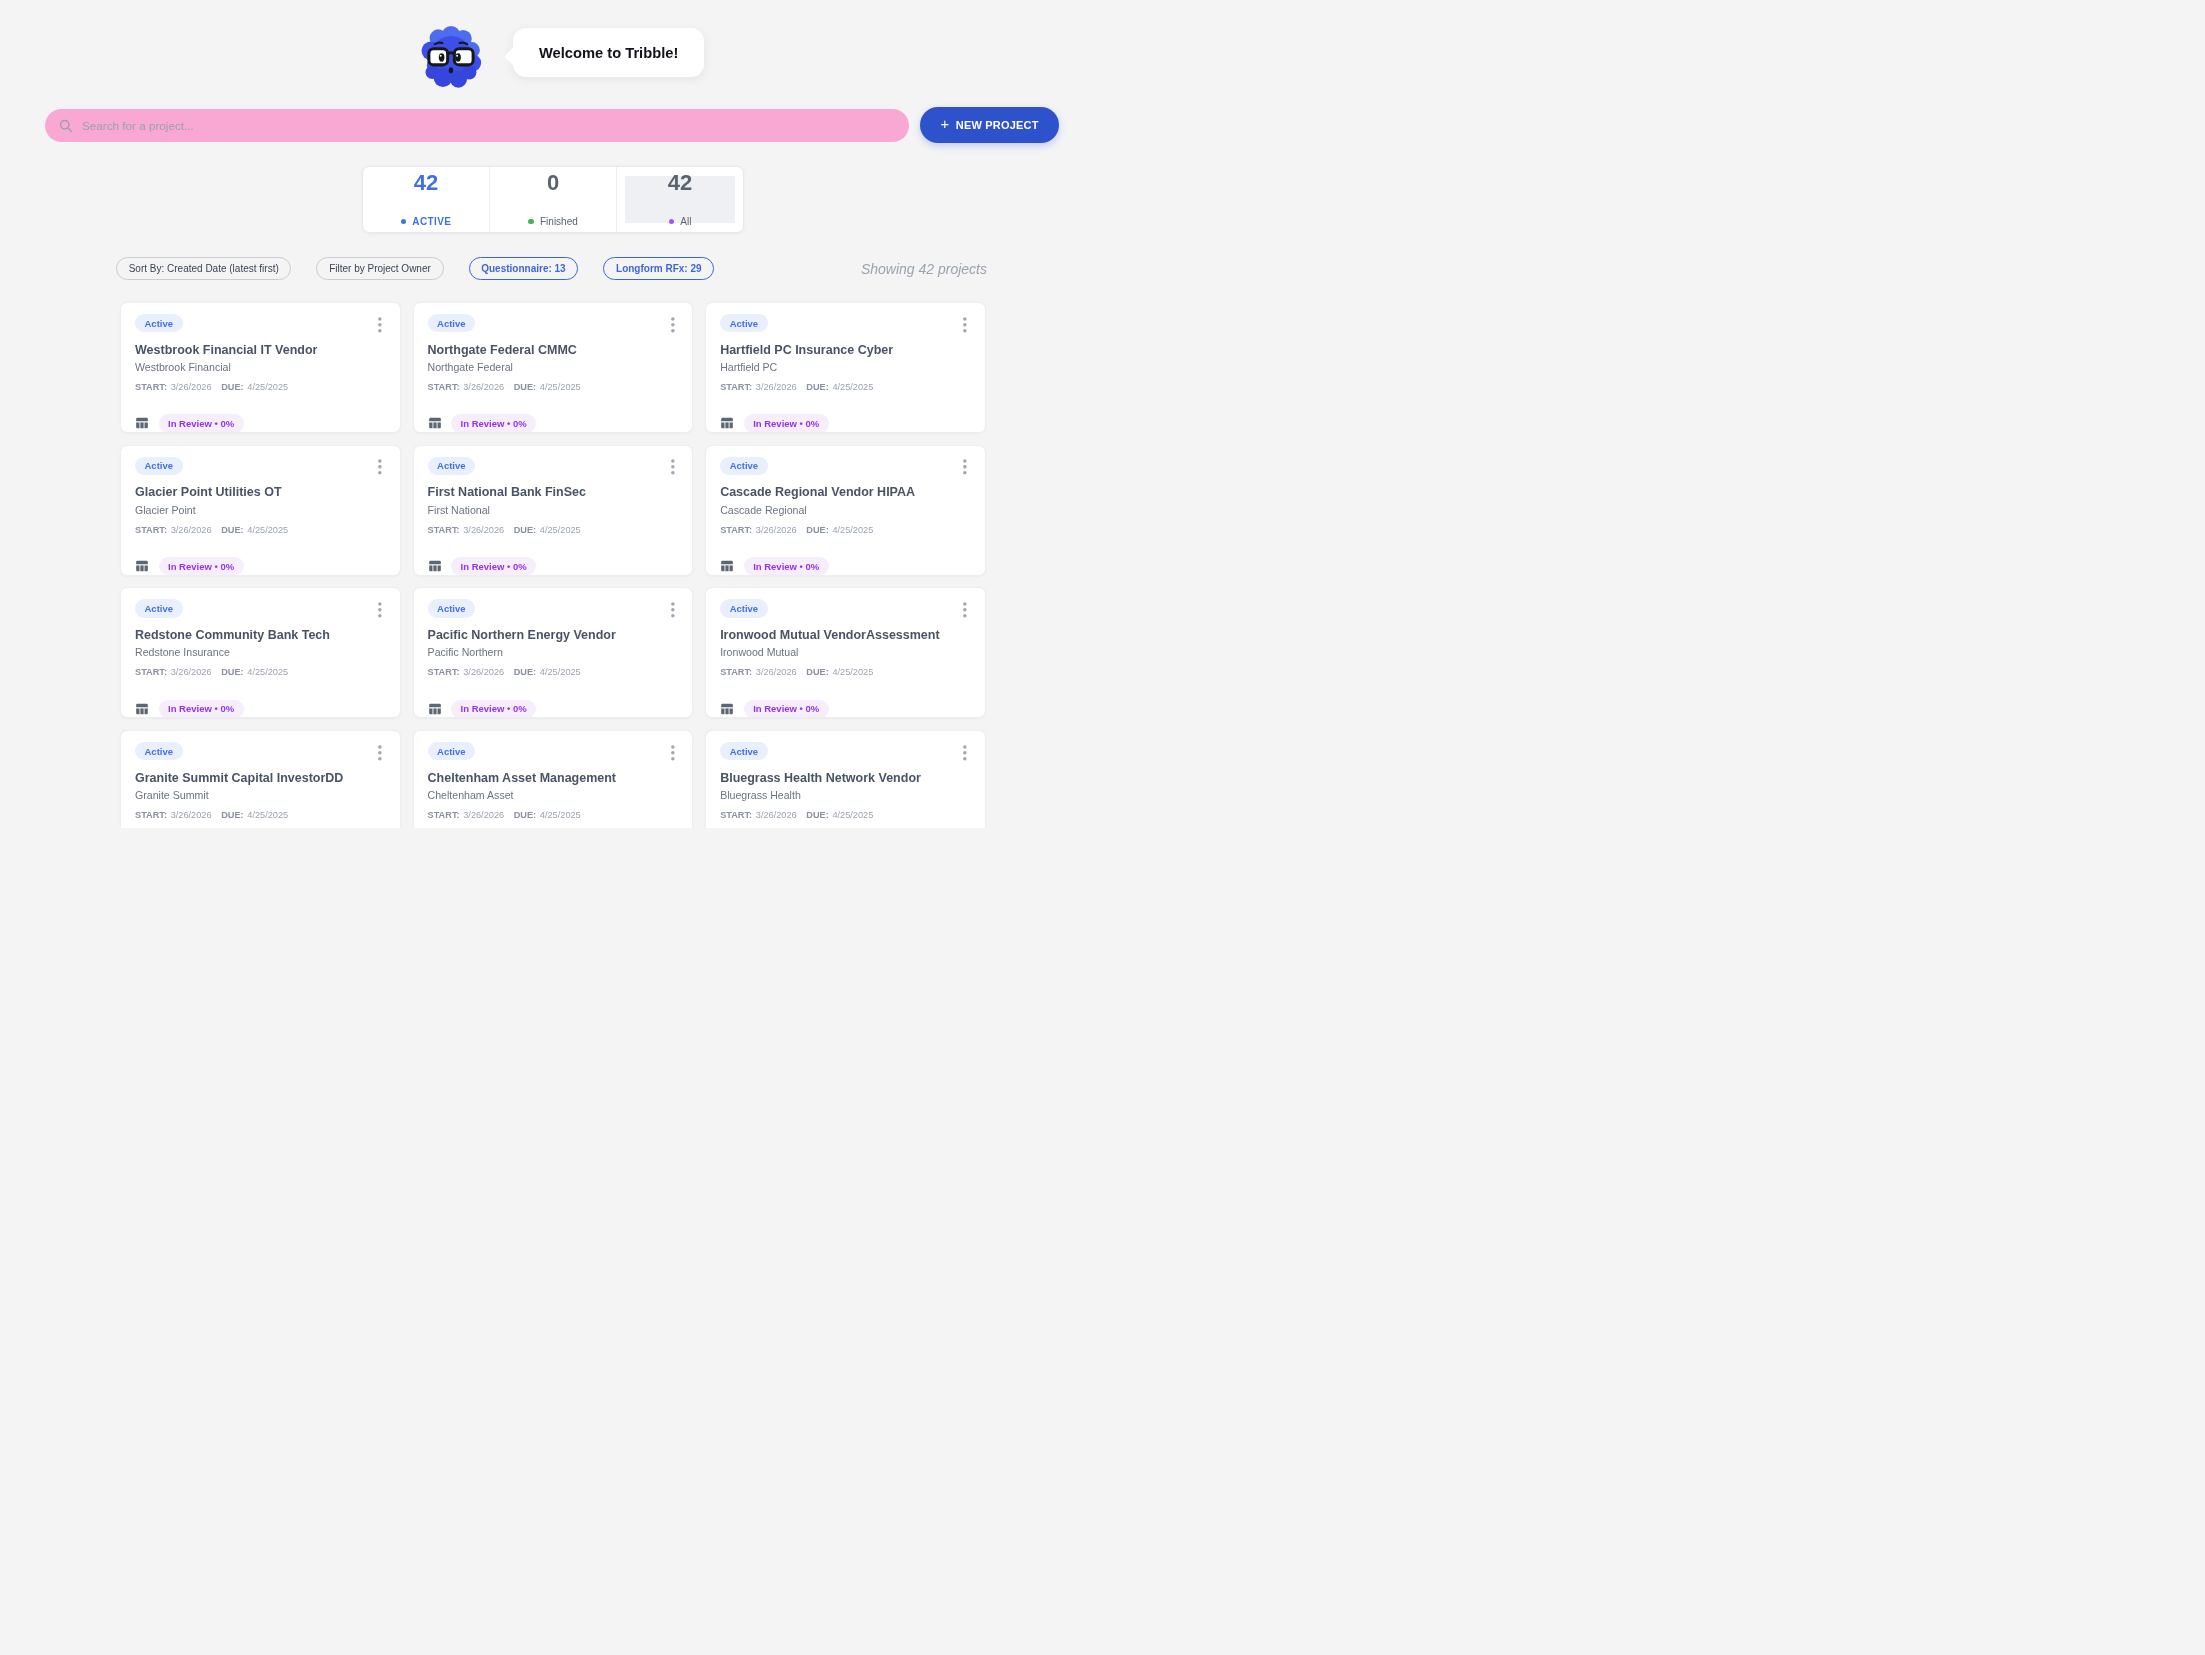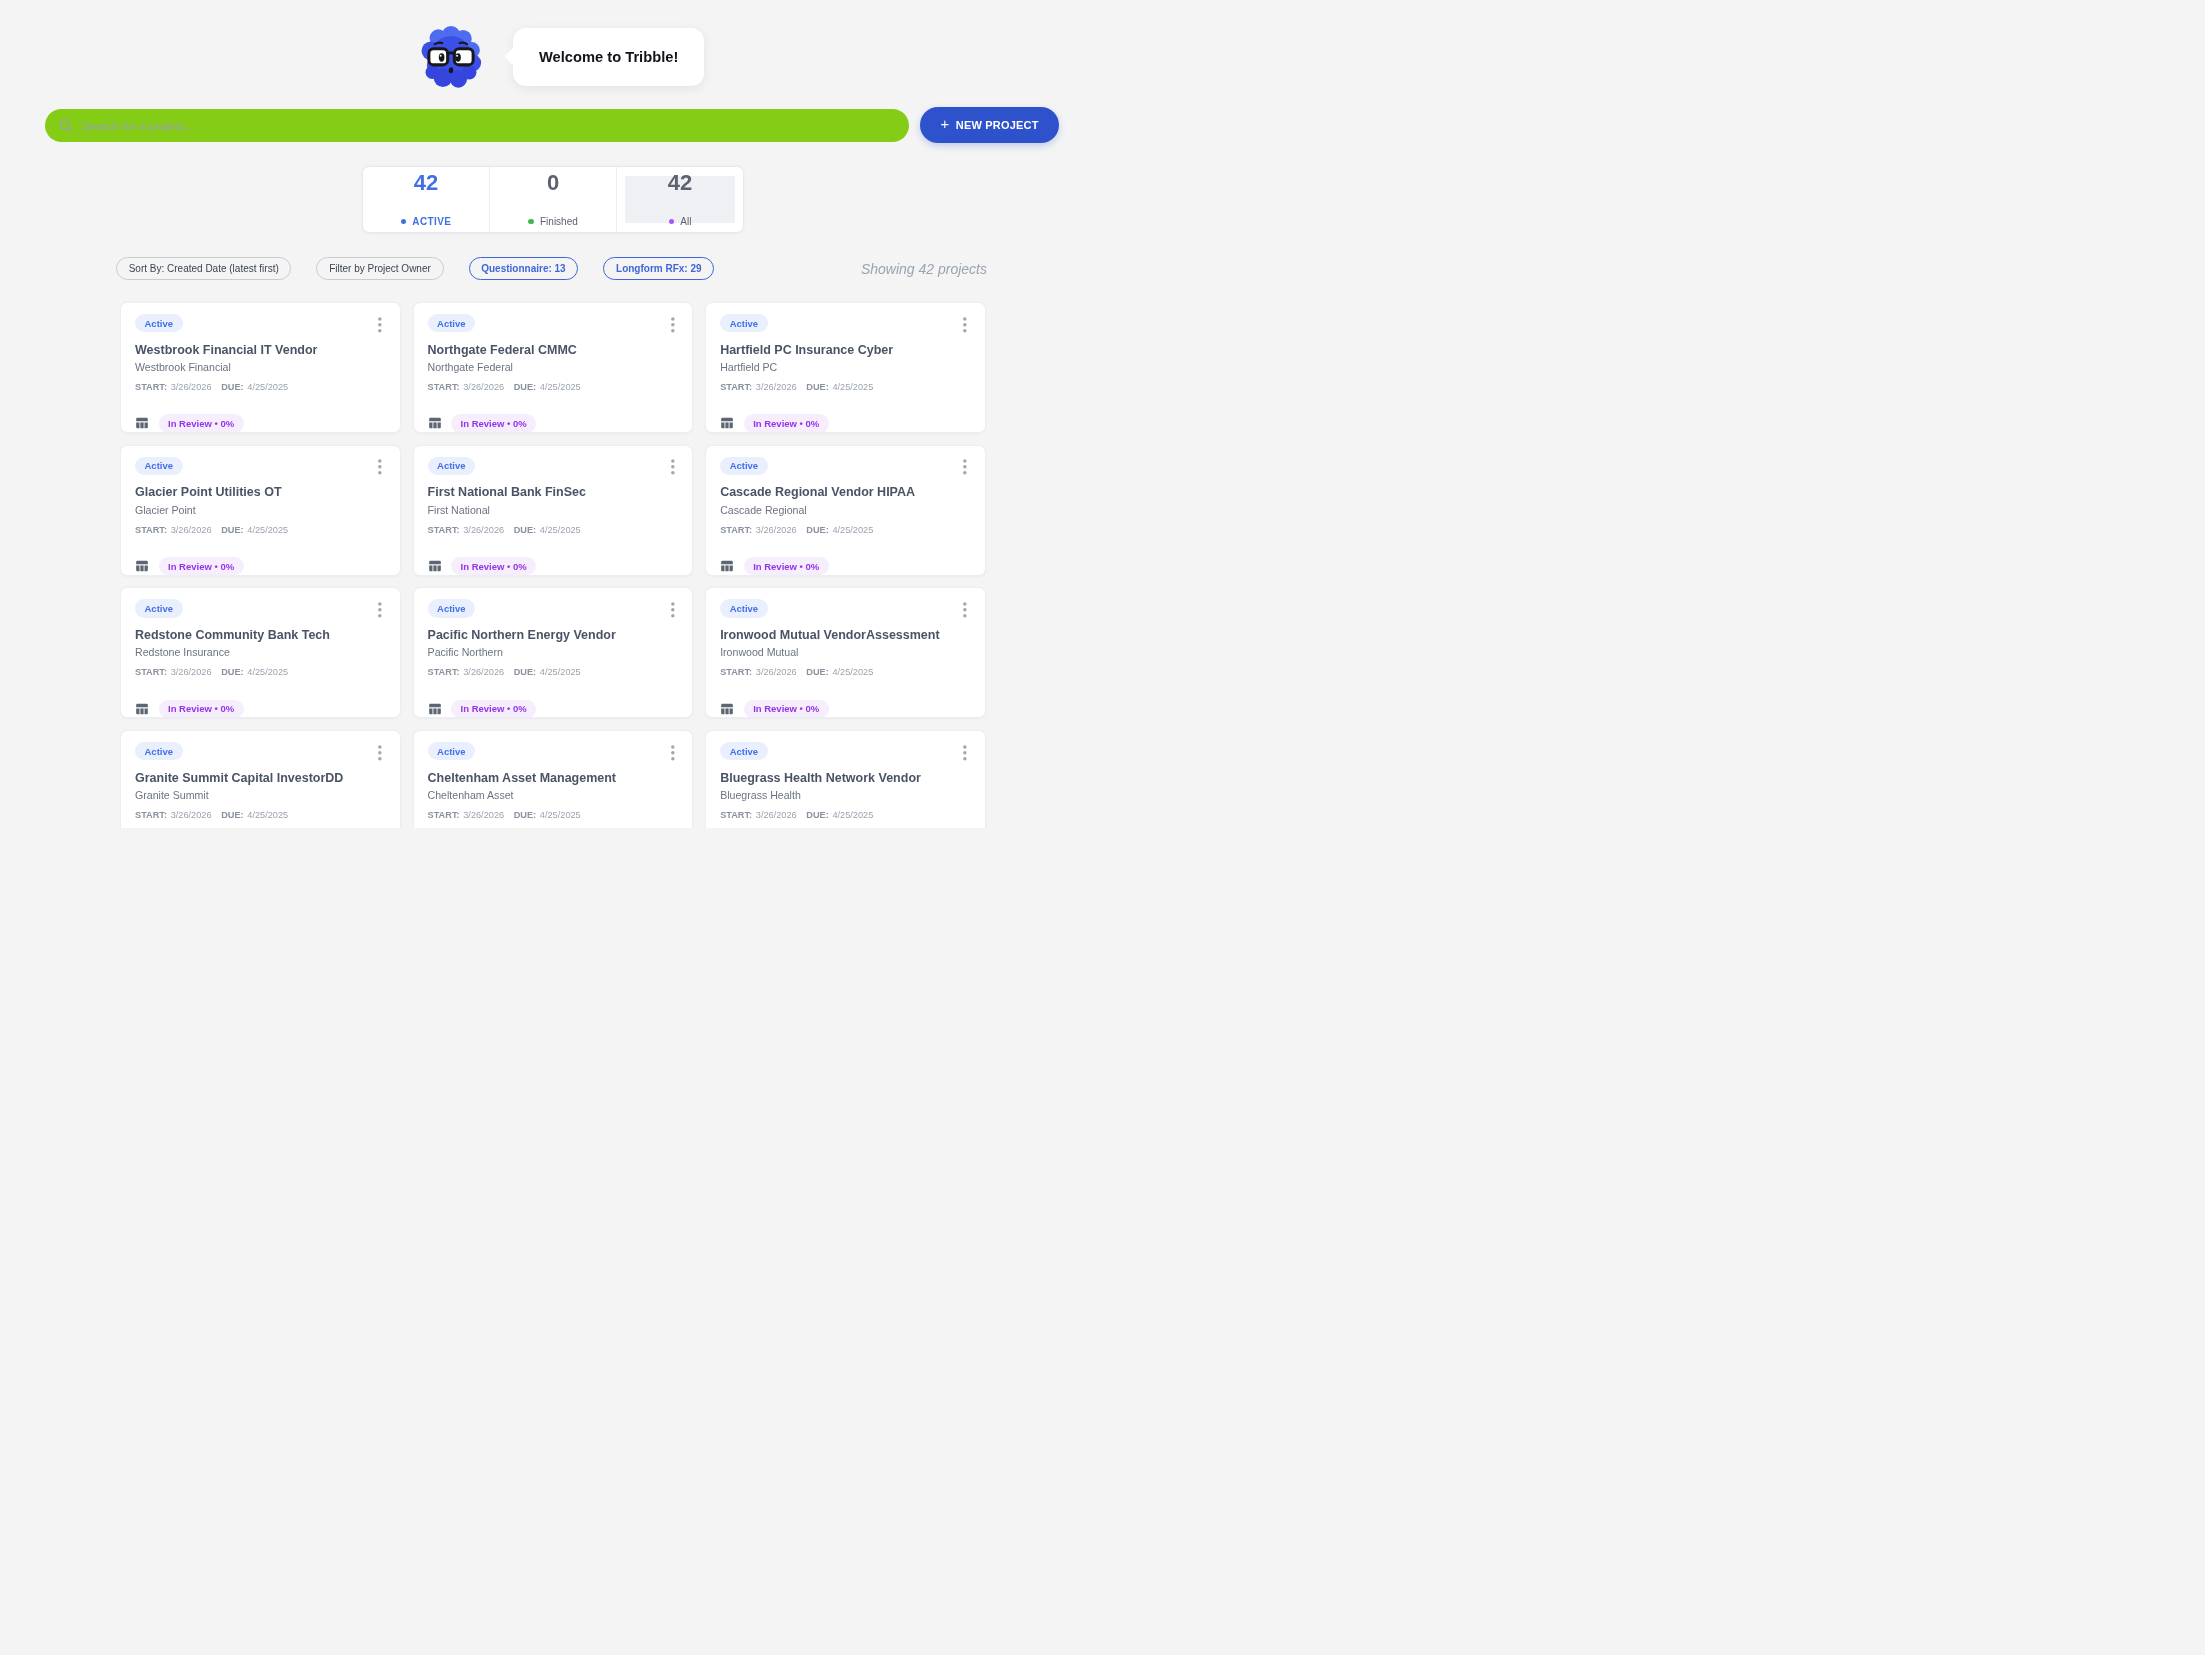--- a/index.html
+++ b/index.html
@@ -7,37 +7,37 @@
   body {
     background:#f4f4f5;
     font-family:"Liberation Sans", sans-serif;
     position:relative;
     color:#4a5366;
   }
 
   
   .mascot { position:absolute; left:415px; top:23.5px; width:72px; height:67px; }
   .bubble {
-    position:absolute; left:513px; top:28px; height:58px;
+    position:absolute; left:513px; top:28px; height:49px;
     background:#ffffff; border-radius:13px;
     display:flex; align-items:center; padding:0 26px;
     font-size:14.7px; font-weight:bold; color:#111319;
     box-shadow:0 2.2px 10.3px rgba(20,24,50,.07);
   }
   .bubble::before {
     content:""; position:absolute; left:-5.9px; top:22px;
     width:13px; height:13px; background:#ffffff;
     transform:rotate(45deg); border-radius:2.2px;
   }
 
   
   .search-wrap { position:absolute; left:45px; top:109px; width:864px; height:33px; }
   .search-input {
     width:100%; height:100%; border:none; outline:none;
-    background:#84cc16; border-radius:17px;
+    background:#f9a8d4; border-radius:17px;
     padding:0 14.7px 0 37px; font-size:11.7px; color:#3c4452;
     font-family:"Liberation Sans", sans-serif;
   }
   .search-input::placeholder { color:#9aa1ad; }
   .search-icon { position:absolute; left:13px; top:8.8px; width:15.4px; height:15.4px; pointer-events:none; }
 
   .new-project-btn {
     position:absolute; left:920px; top:107px; width:139px; height:36px;
     background:#2e52cc; border:none; border-radius:18.3px; cursor:pointer;
     color:#ffffff; font-size:11px; font-weight:bold; letter-spacing:0.2px;

